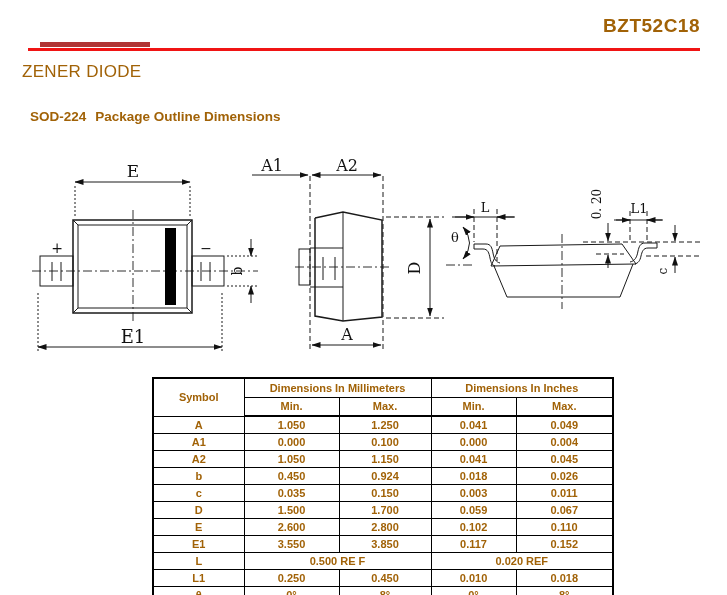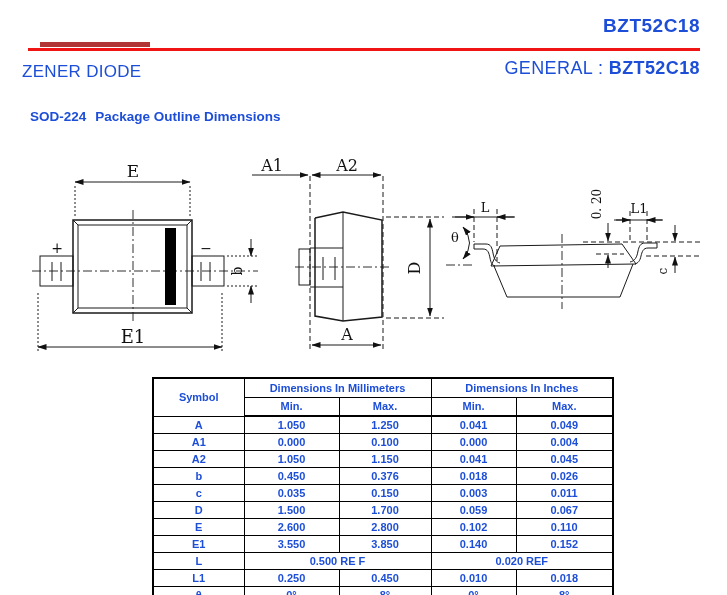--- a/index.html
+++ b/index.html
@@ -1,17 +1,17 @@
 <!DOCTYPE html>
 <html><head>
 <meta charset="utf-8">
 <style>
   html,body{margin:0;padding:0;background:#ffffff;}
   body{width:727px;height:595px;overflow:hidden;font-family:"Liberation Sans",sans-serif;}
-  #page{position:relative;width:727px;height:429px;background:#fff;color:#1d4ed8;}
+  #page{position:relative;width:727px;height:429px;background:#fff;color:#a16207;}
 
   .doc-title{position:absolute;top:15px;right:27px;font-size:19px;font-weight:bold;letter-spacing:.5px;}
   .red-frag{position:absolute;left:40px;top:42px;width:110px;height:5px;background:#a31212;opacity:.85;}
   .red-line{position:absolute;left:28px;top:48px;width:672px;height:3px;background:#f01414;}
   .sub-left{position:absolute;left:22px;top:62px;font-size:17px;letter-spacing:.3px;}
   .sub-right{position:absolute;top:58px;right:27px;font-size:18px;letter-spacing:.4px;}
   .sub-right .bold{font-weight:bold;}
   .section-heading{position:absolute;left:30px;top:109px;font-size:13.5px;font-weight:bold;}
   .section-heading .gap{display:inline-block;width:9px;}
 
@@ -38,21 +38,20 @@
 </style>
 </head>
 <body>
 
 <div id="page">
 
   <div class="doc-title">BZT52C18</div>
   <div class="red-frag"></div>
   <div class="red-line"></div>
   <div class="sub-left">ZENER DIODE</div>
-  <div class="sub-right"><span>GENERAL</span> <span>:</span> <span class="bold">BZT52C18</span></div>
   <div class="section-heading"><span>SOD-224</span><span class="gap"></span><span>Package Outline Dimensions</span></div>
 
   <svg width="690" height="215" viewBox="25 150 690 215">
     <defs>
       <marker id="arr" markerWidth="9" markerHeight="7" refX="8.5" refY="3" orient="auto-start-reverse">
         <path d="M0,0 L9,3 L0,6 z" fill="#111"></path>
       </marker>
     </defs>
 
     <g>
@@ -213,21 +212,21 @@
       <tr>
         <td>A2</td>
         <td>1.050</td>
         <td>1.150</td>
         <td>0.041</td>
         <td>0.045</td>
       </tr>
       <tr>
         <td>b</td>
         <td>0.450</td>
-        <td>0.376</td>
+        <td>0.924</td>
         <td>0.018</td>
         <td>0.026</td>
       </tr>
       <tr>
         <td>c</td>
         <td>0.035</td>
         <td>0.150</td>
         <td>0.003</td>
         <td>0.011</td>
       </tr>
@@ -242,21 +241,21 @@
         <td>E</td>
         <td>2.600</td>
         <td>2.800</td>
         <td>0.102</td>
         <td>0.110</td>
       </tr>
       <tr>
         <td>E1</td>
         <td>3.550</td>
         <td>3.850</td>
-        <td>0.140</td>
+        <td>0.117</td>
         <td>0.152</td>
       </tr>
       <tr>
         <td>L</td>
         <td colspan="2">0.500 RE F</td>
         <td colspan="2">0.020 REF</td>
       </tr>
       <tr>
         <td>L1</td>
         <td>0.250</td>

